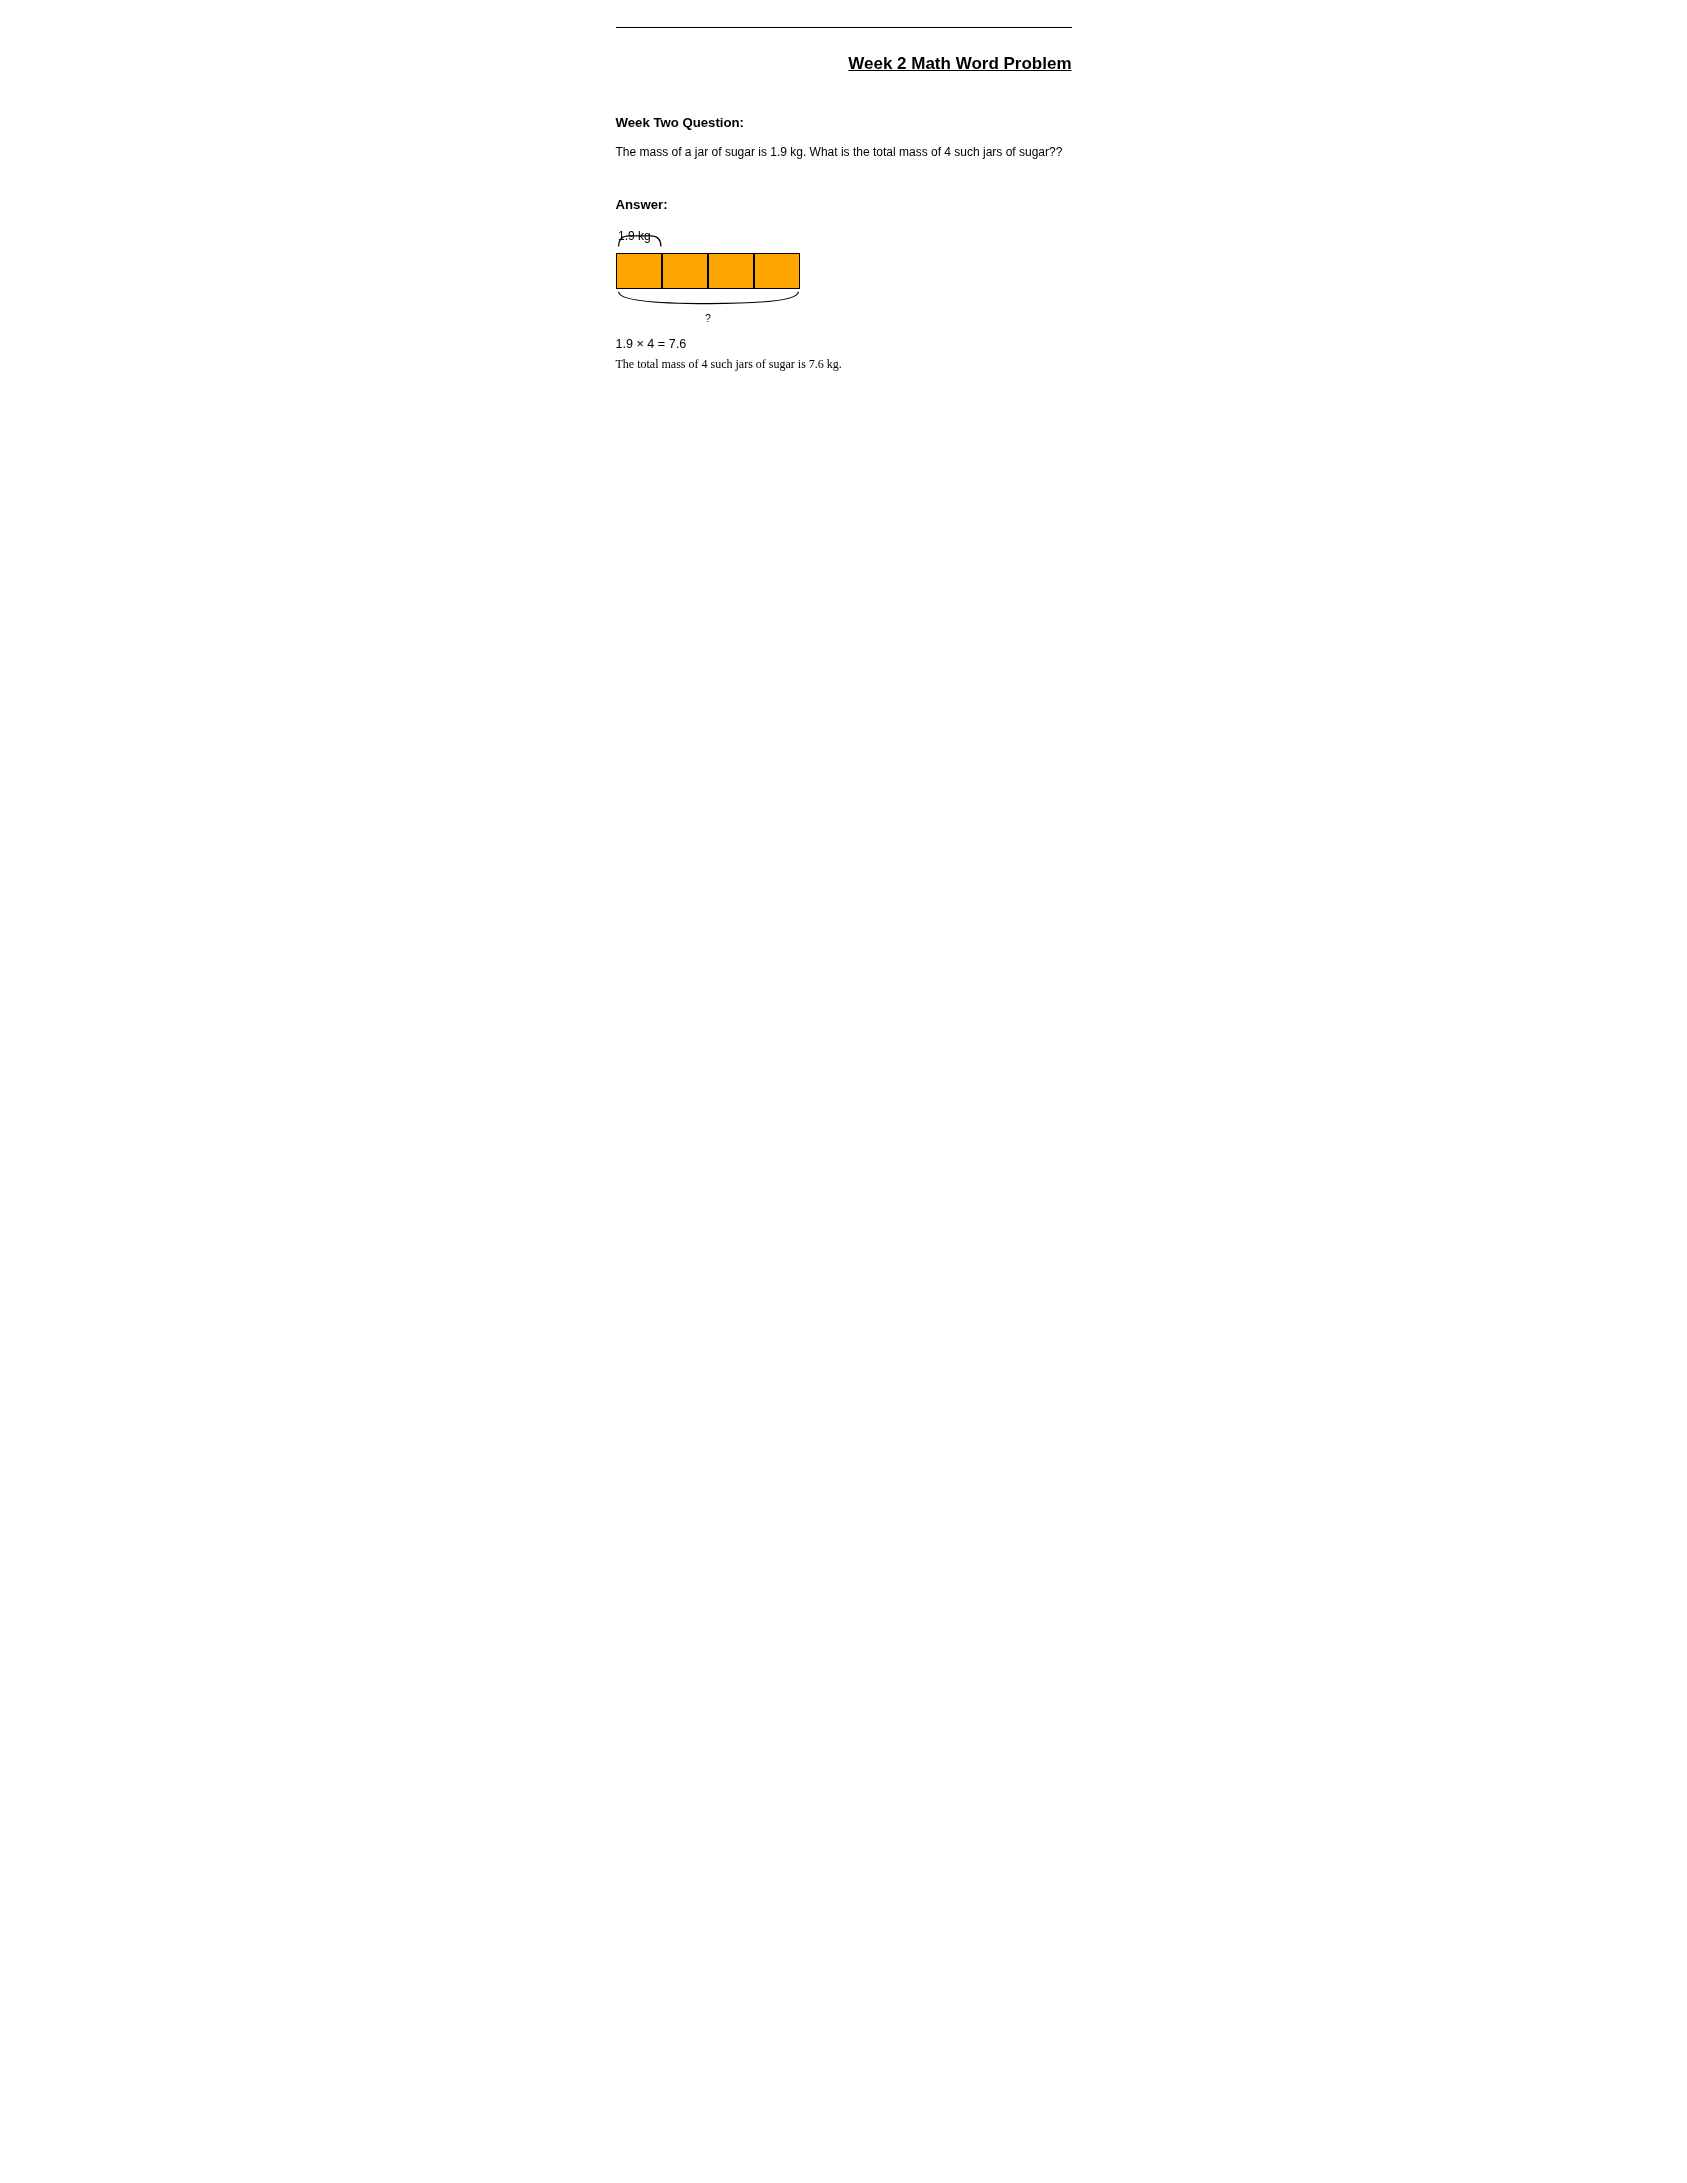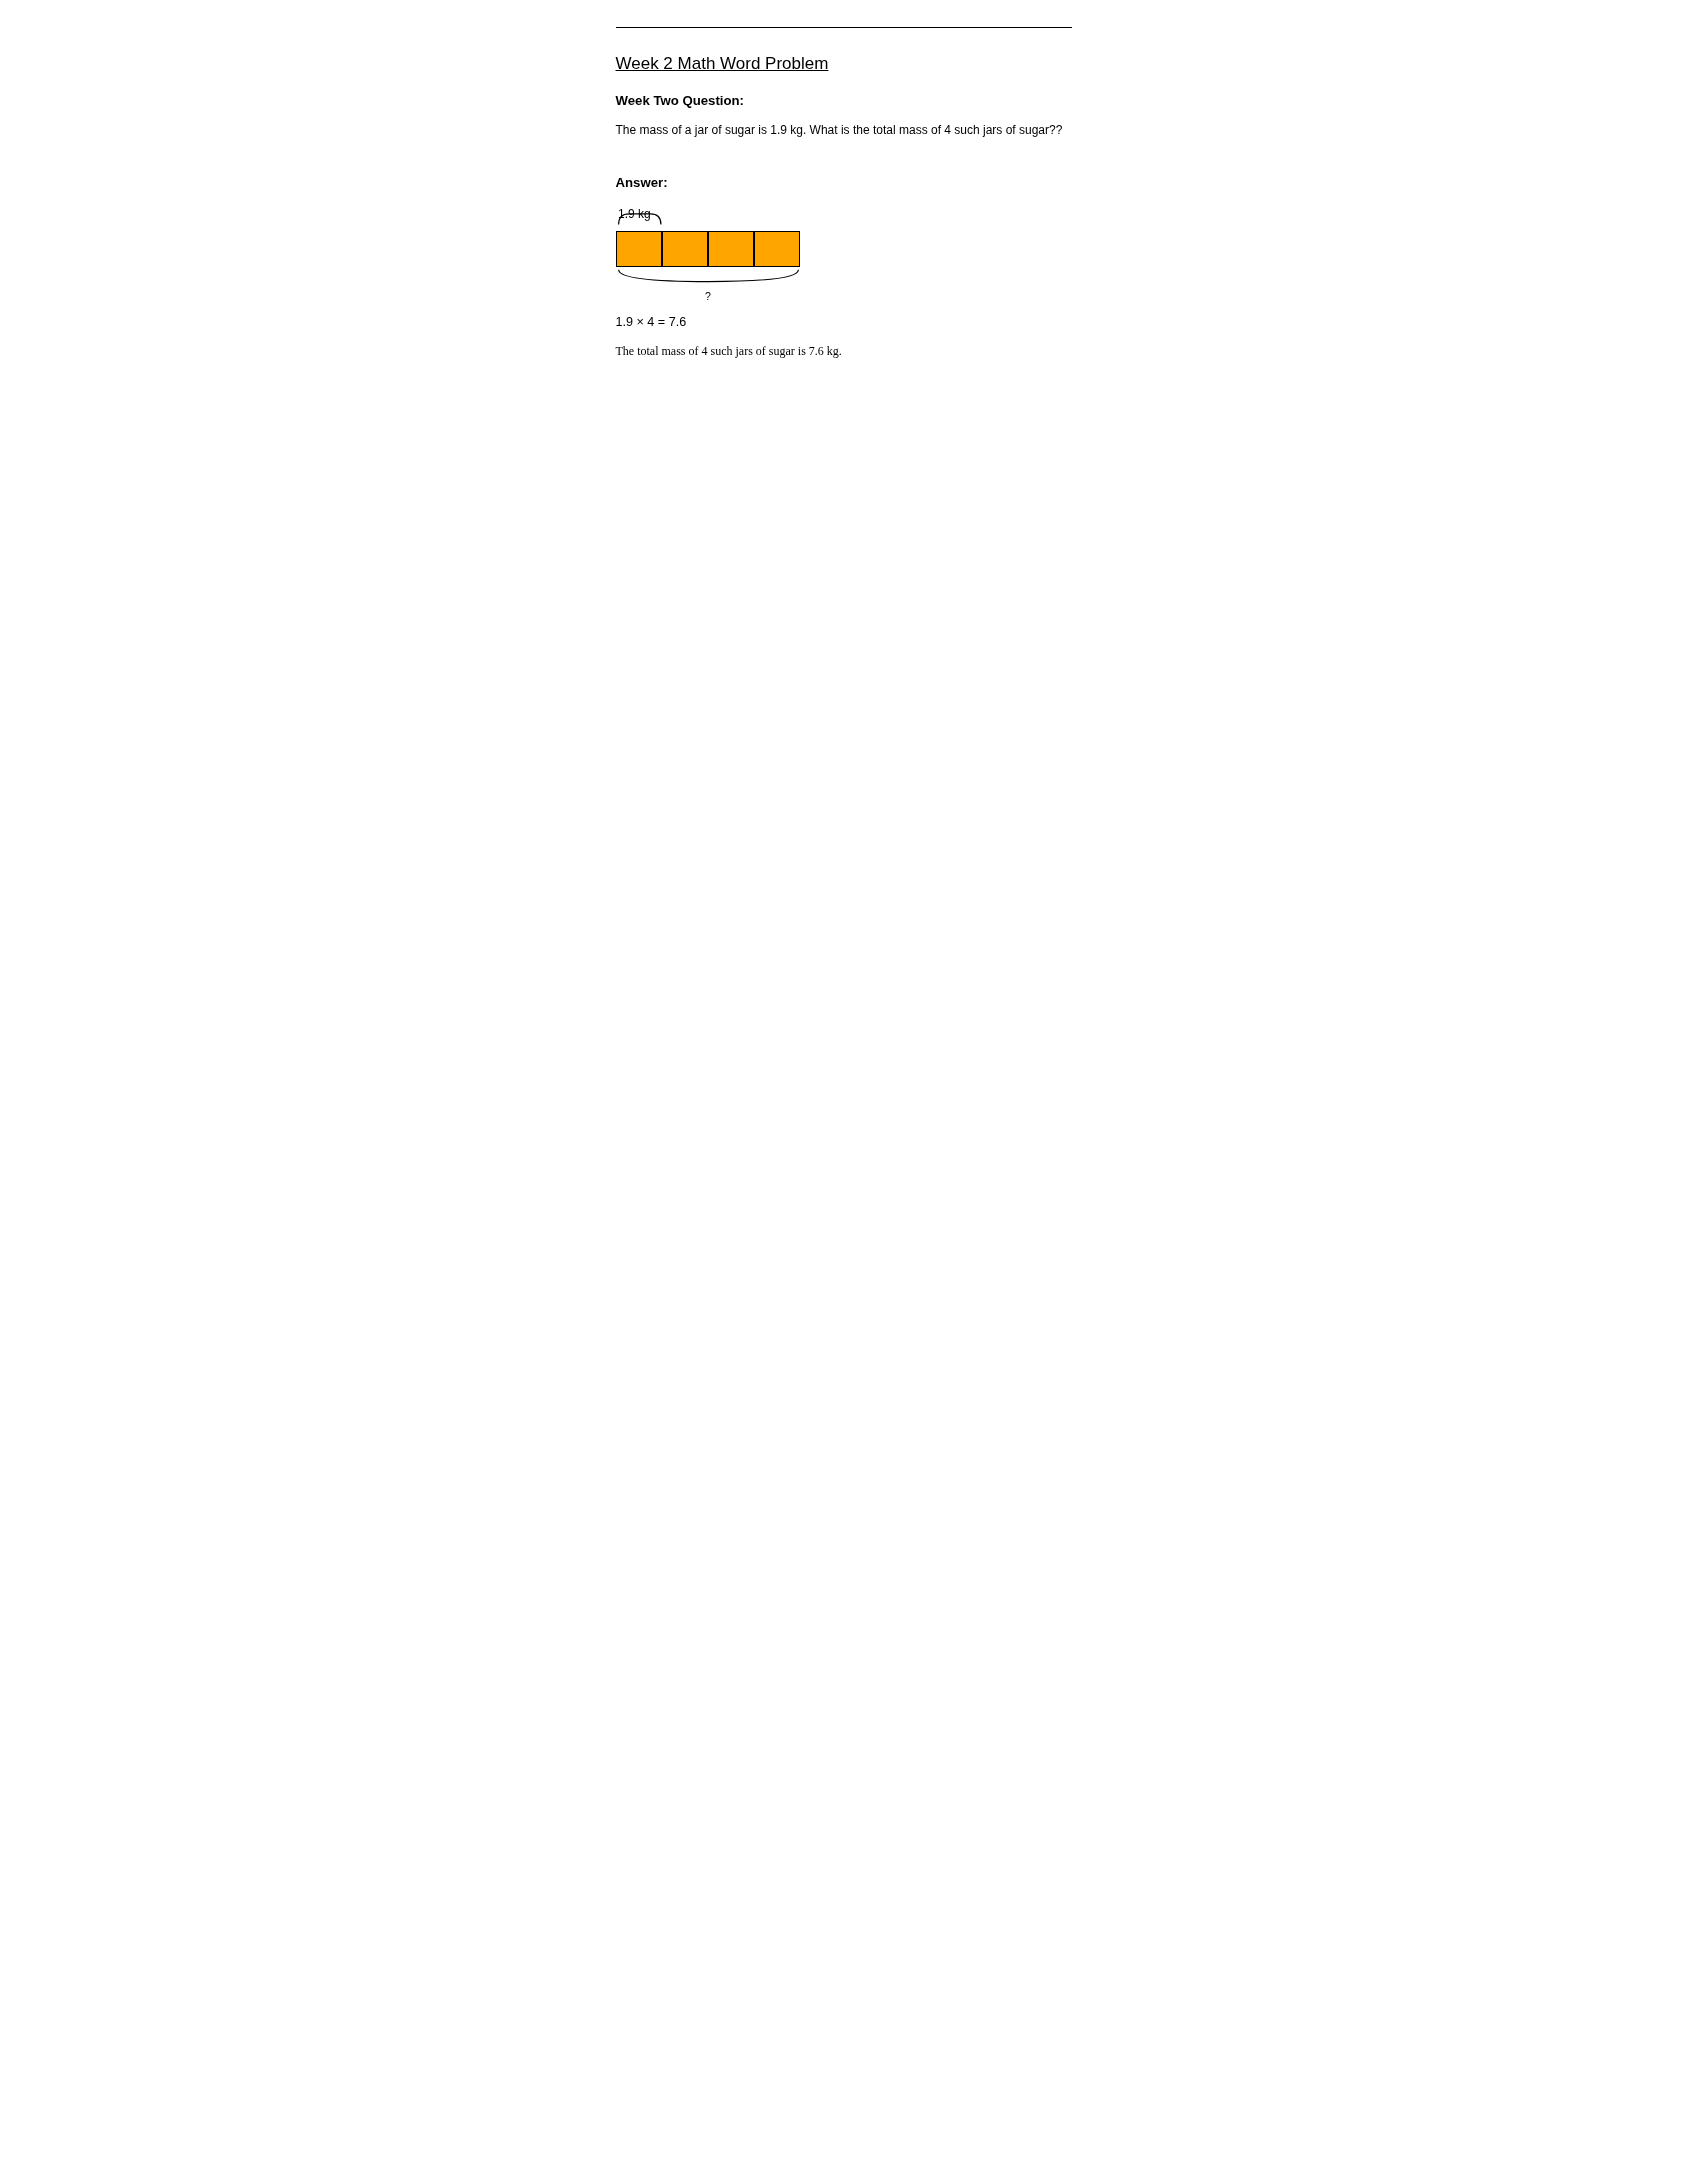--- a/index.html
+++ b/index.html
@@ -18,25 +18,25 @@
       padding: 26.5px 53px;
     }
 
     .top-rule {
       border: none;
       border-top: 1.3px solid #000;
       margin-bottom: 26.5px;
     }
 
     .page-title {
-      text-align: left;
+      text-align: right;
       font-size: 17px;
-      font-weight: normal;
+      font-weight: bold;
       text-decoration: underline;
-      margin-bottom: 19px;
+      margin-bottom: 41px;
     }
 
     .section-heading {
       font-size: 13.2px;
       font-weight: bold;
       margin-bottom: 13.2px;
     }
 
     .question-text {
       font-size: 12px;
@@ -79,21 +79,21 @@
     }
 
     .question-mark {
       font-size: 10.6px;
       text-align: center;
       margin-top: 1.3px;
     }
 
     .equation {
       font-size: 12.6px;
-      margin-bottom: 13px;
+      margin-bottom: 4px;
     }
 
     .answer-text {
       font-size: 12px;
       line-height: 1.5;
       font-family: Liberation Serif, serif;
     }
   </style>
 </head>
 <body>

